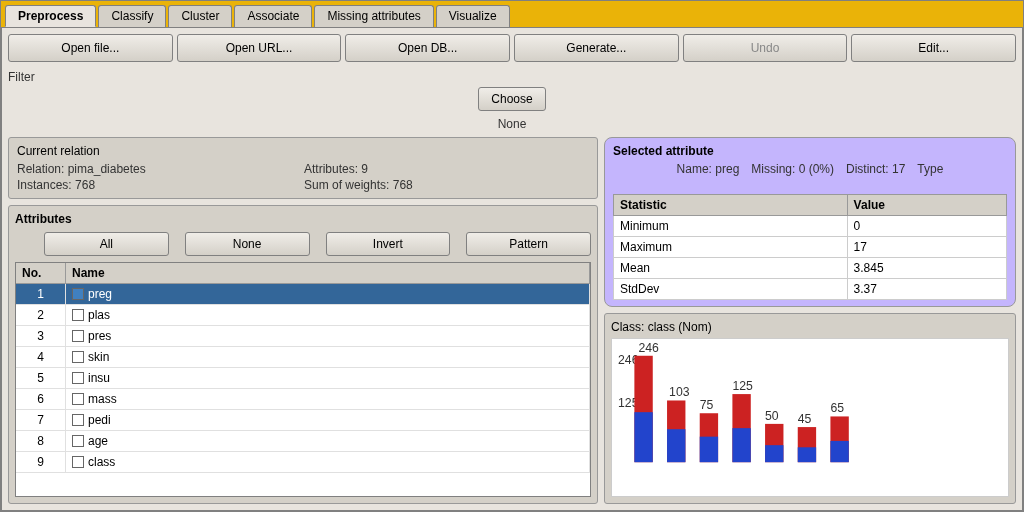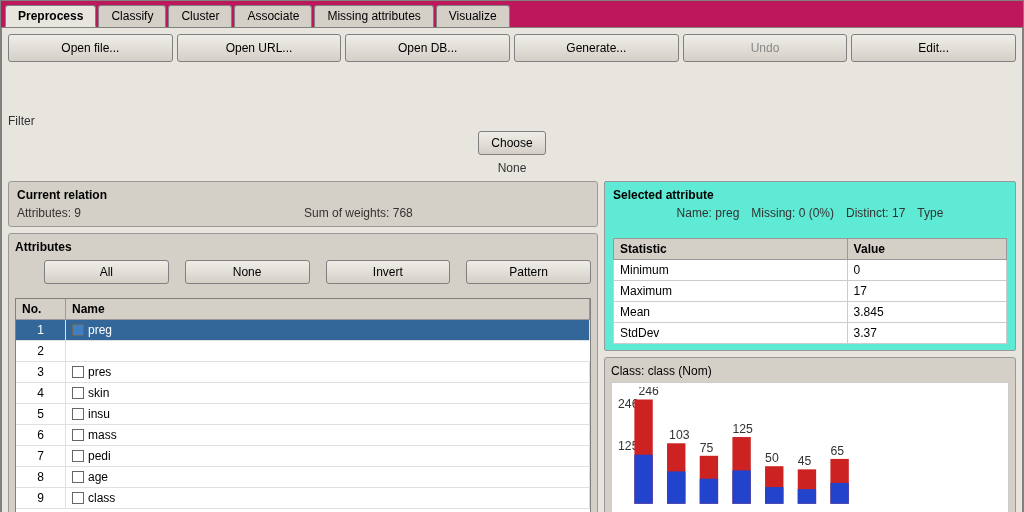--- a/index.html
+++ b/index.html
@@ -1,21 +1,21 @@
 <!DOCTYPE html>
 <html><head>
   <meta charset="utf-8">
   <style>
     * { box-sizing: border-box; margin: 0; padding: 0; font-family: Arial, sans-serif; font-size: 12px; }
     body { background: #c0c0c0; width: 1024px; height: 512px; overflow: hidden; }
 
     .main-container { width: 1024px; height: 512px; background: #d4d0c8; border: 1px solid #808080; display: flex; flex-direction: column; }
 
     
-    .tabs { display: flex; padding: 4px 4px 0 4px; background: #be185d; }
+    .tabs { display: flex; padding: 4px 4px 0 4px; background: #eab308; }
     .tab {
       padding: 3px 12px;
       border: 1px solid #808080;
       border-bottom: none;
       background: #d4d0c8;
       cursor: pointer;
       margin-right: 2px;
       border-radius: 3px 3px 0 0;
       color: #000;
     }
@@ -35,21 +35,21 @@
       background: linear-gradient(to bottom, #f0ede8, #d4d0c8);
       border: 1px solid #808080;
       border-radius: 3px;
       cursor: pointer;
       text-align: center;
       color: #000;
     }
     .toolbar-btn.disabled { color: #888; }
 
     
-    .filter-section { margin-bottom: 6px; margin-top: 44px; }
+    .filter-section { margin-bottom: 6px; }
     .filter-label { color: #333; margin-bottom: 3px; font-weight: normal; }
     .filter-row { display: flex; align-items: center; gap: 6px; flex-direction: column; }
     .choose-btn {
       padding: 4px 12px;
       background: linear-gradient(to bottom, #f0ede8, #d4d0c8);
       border: 1px solid #808080;
       border-radius: 3px;
       cursor: pointer;
     }
     .filter-value { color: #333; }
@@ -60,36 +60,36 @@
     
     .left-panel { flex: 0 0 590px; display: flex; flex-direction: column; gap: 6px; }
 
     
     .relation-box {
       background: #d4d0c8;
       border: 1px solid #999;
       padding: 6px 8px;
       border-radius: 3px;
     }
-    .relation-title { font-weight: bold; margin-bottom: 4px; }
+    .relation-title { font-weight: normal; margin-bottom: 4px; }
     .relation-grid { display: grid; grid-template-columns: 1fr 1fr; gap: 2px; }
     .relation-item { color: #333; }
 
     
     .attributes-box {
       background: #d4d0c8;
       border: 1px solid #999;
       padding: 6px;
       border-radius: 3px;
       flex: 1;
       display: flex;
       flex-direction: column;
     }
     .attributes-title { font-weight: bold; margin-bottom: 6px; }
-    .attr-buttons { display: flex; gap: 16px; margin-bottom: 14px; padding-left: 29px; }
+    .attr-buttons { display: flex; gap: 16px; margin-bottom: 6px; padding-left: 29px; }
     .attr-btn {
       flex: 1;
       padding: 4px;
       background: linear-gradient(to bottom, #f0ede8, #d4d0c8);
       border: 1px solid #808080;
       border-radius: 3px;
       cursor: pointer;
       text-align: center;
     }
 
@@ -101,24 +101,24 @@
     .attr-table-row.selected { background: #336699; color: #fff; }
     .attr-table-cell { padding: 3px 6px; border-right: 1px solid #e0e0e0; display: flex; align-items: center; gap: 4px; }
     .attr-num { text-align: center; justify-content: center; }
     .checkbox-sq { width: 12px; height: 12px; border: 1px solid #666; background: #fff; display: inline-block; flex-shrink: 0; }
 
     
     .right-panel { flex: 1; display: flex; flex-direction: column; gap: 6px; }
 
     
     .selected-attr-box {
-      background: #5eead4;
+      background: #c4b5fd;
       border: 1px solid #999;
       padding: 6px 8px;
-      border-radius: 2px;
+      border-radius: 8px;
     }
     .selected-attr-title { font-weight: bold; margin-bottom: 4px; }
     .attr-meta-row { display: flex; gap: 12px; margin-bottom: 4px; justify-content: center; }
     .attr-meta-item { color: #333; }
 
     
     .stats-table { width: 100%; border-collapse: collapse; margin-top: 18px; }
     .stats-table th { background: #d4d0c8; border: 1px solid #999; padding: 3px 6px; text-align: left; }
     .stats-table td { border: 1px solid #ccc; padding: 3px 6px; background: #fff; }
 
@@ -168,21 +168,23 @@
       </div>
     </div>
 
     <div class="content-area">
 
       <div class="left-panel">
 
         <div class="relation-box">
           <div class="relation-title">Current relation</div>
           <div class="relation-grid">
+            <div class="relation-item">Relation: pima_diabetes</div>
             <div class="relation-item">Attributes: 9</div>
+            <div class="relation-item">Instances: 768</div>
             <div class="relation-item">Sum of weights: 768</div>
           </div>
         </div>
 
         <div class="attributes-box">
           <div class="attributes-title">Attributes</div>
           <div class="attr-buttons">
             <button class="attr-btn">All</button>
             <button class="attr-btn">None</button>
             <button class="attr-btn">Invert</button>
@@ -196,20 +198,24 @@
 
             <div class="attr-table-row selected">
               <div class="attr-table-cell attr-num">1</div>
               <div class="attr-table-cell">
                 <span class="checkbox-sq" style="background:#4080c0;"></span>
                 <span>preg</span>
               </div>
             </div>
             <div class="attr-table-row">
               <div class="attr-table-cell attr-num">2</div>
+              <div class="attr-table-cell">
+                <span class="checkbox-sq"></span>
+                <span>plas</span>
+              </div>
             </div>
             <div class="attr-table-row">
               <div class="attr-table-cell attr-num">3</div>
               <div class="attr-table-cell">
                 <span class="checkbox-sq"></span>
                 <span>pres</span>
               </div>
             </div>
             <div class="attr-table-row">
               <div class="attr-table-cell attr-num">4</div>

